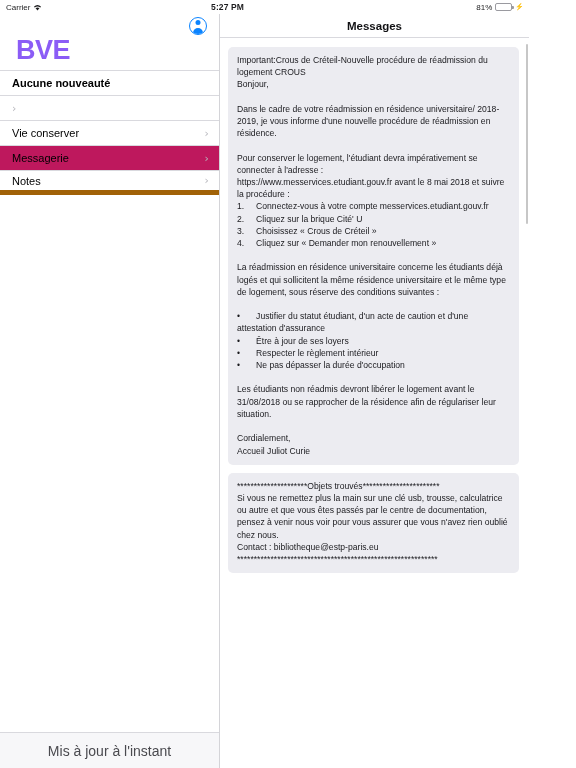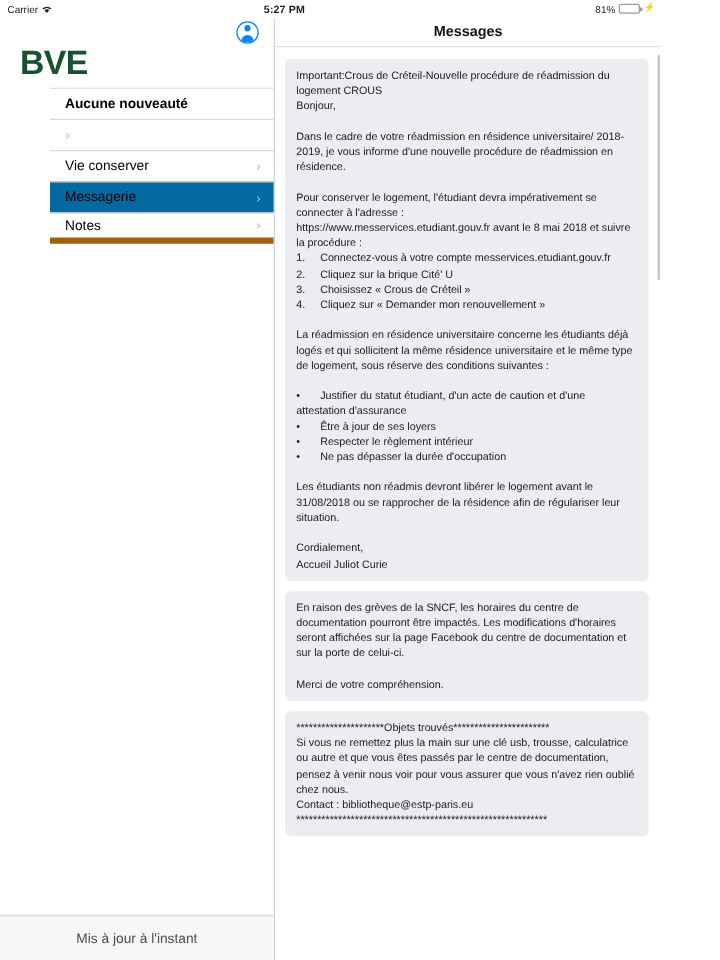--- a/index.html
+++ b/index.html
@@ -114,60 +114,60 @@
     left:50%; bottom:0;
     transform: translateX(-50%);
     width:10px; height:6px;
     border-radius:5px 5px 0 0;
     background:#0b84ff;
   }
 
   .bve-title {
     font-size: 27px;
     font-weight: bold;
-    color: #14532d;
+    color: #8b5cf6;
     padding: 0 16px 6px 16px;
     letter-spacing: -0.5px;
     line-height: 1;
   }
 
-  .sidebar-list { flex: 1 1 auto; overflow: hidden; padding-left: 40px; }
+  .sidebar-list { flex: 1 1 auto; overflow: hidden; }
   .sidebar-row {
     height: 25px;
     display: flex;
     align-items: center;
     padding: 0 10px 0 12px;
     border-top: 1px solid #d9d9de;
     font-size: 11px;
     color: #000000;
     cursor: pointer;
     position: relative;
   }
   .sidebar-row.header-row {
     font-weight: bold;
     cursor: default;
   }
-  .sidebar-row.selected { background: #0369a1; }
+  .sidebar-row.selected { background: #be185d; }
   .sidebar-row .row-label { flex: 1 1 auto; }
   .chevron {
     color: #b8b8bd;
     font-size: 11px;
     line-height: 1;
     font-family: "DejaVu Sans", sans-serif;
   }
   .sidebar-row.last-sep { border-bottom: 5px solid #a16207; }
 
   .sidebar-footer {
     flex: 0 0 36px;
     border-top: 1px solid #d9d9de;
     background: #f7f7f9;
     display: flex;
     align-items: center;
     justify-content: center;
-    font-size: 11px;
+    font-size: 14px;
     color: #4a4a4f;
   }
 
   
   .detail {
     flex: 1 1 auto;
     display: flex;
     flex-direction: column;
     background: #ffffff;
     min-width: 0;
@@ -302,23 +302,20 @@
 
 •	Justifier du statut étudiant, d'un acte de caution et d'une attestation d'assurance
 •	Être à jour de ses loyers
 •	Respecter le règlement intérieur
 •	Ne pas dépasser la durée d'occupation
 
 Les étudiants non réadmis devront libérer le logement avant le 31/08/2018 ou se rapprocher de la résidence afin de régulariser leur situation.
 
 Cordialement,
 Accueil Juliot Curie</div>
-        <div class="bubble">En raison des grèves de la SNCF, les horaires du centre de documentation pourront être impactés. Les modifications d'horaires seront affichées sur la page Facebook du centre de documentation et sur la porte de celui-ci.
-
-Merci de votre compréhension.</div>
         <div class="bubble">*********************Objets trouvés***********************
 Si vous ne remettez plus la main sur une clé usb, trousse, calculatrice ou autre et que vous êtes passés par le centre de documentation, pensez à venir nous voir pour vous assurer que vous n'avez rien oublié chez nous.
 Contact : bibliotheque@estp-paris.eu
 ************************************************************</div>
 
         <div class="scrollbar"></div>
       </div>
     </div>
 
   </div>

